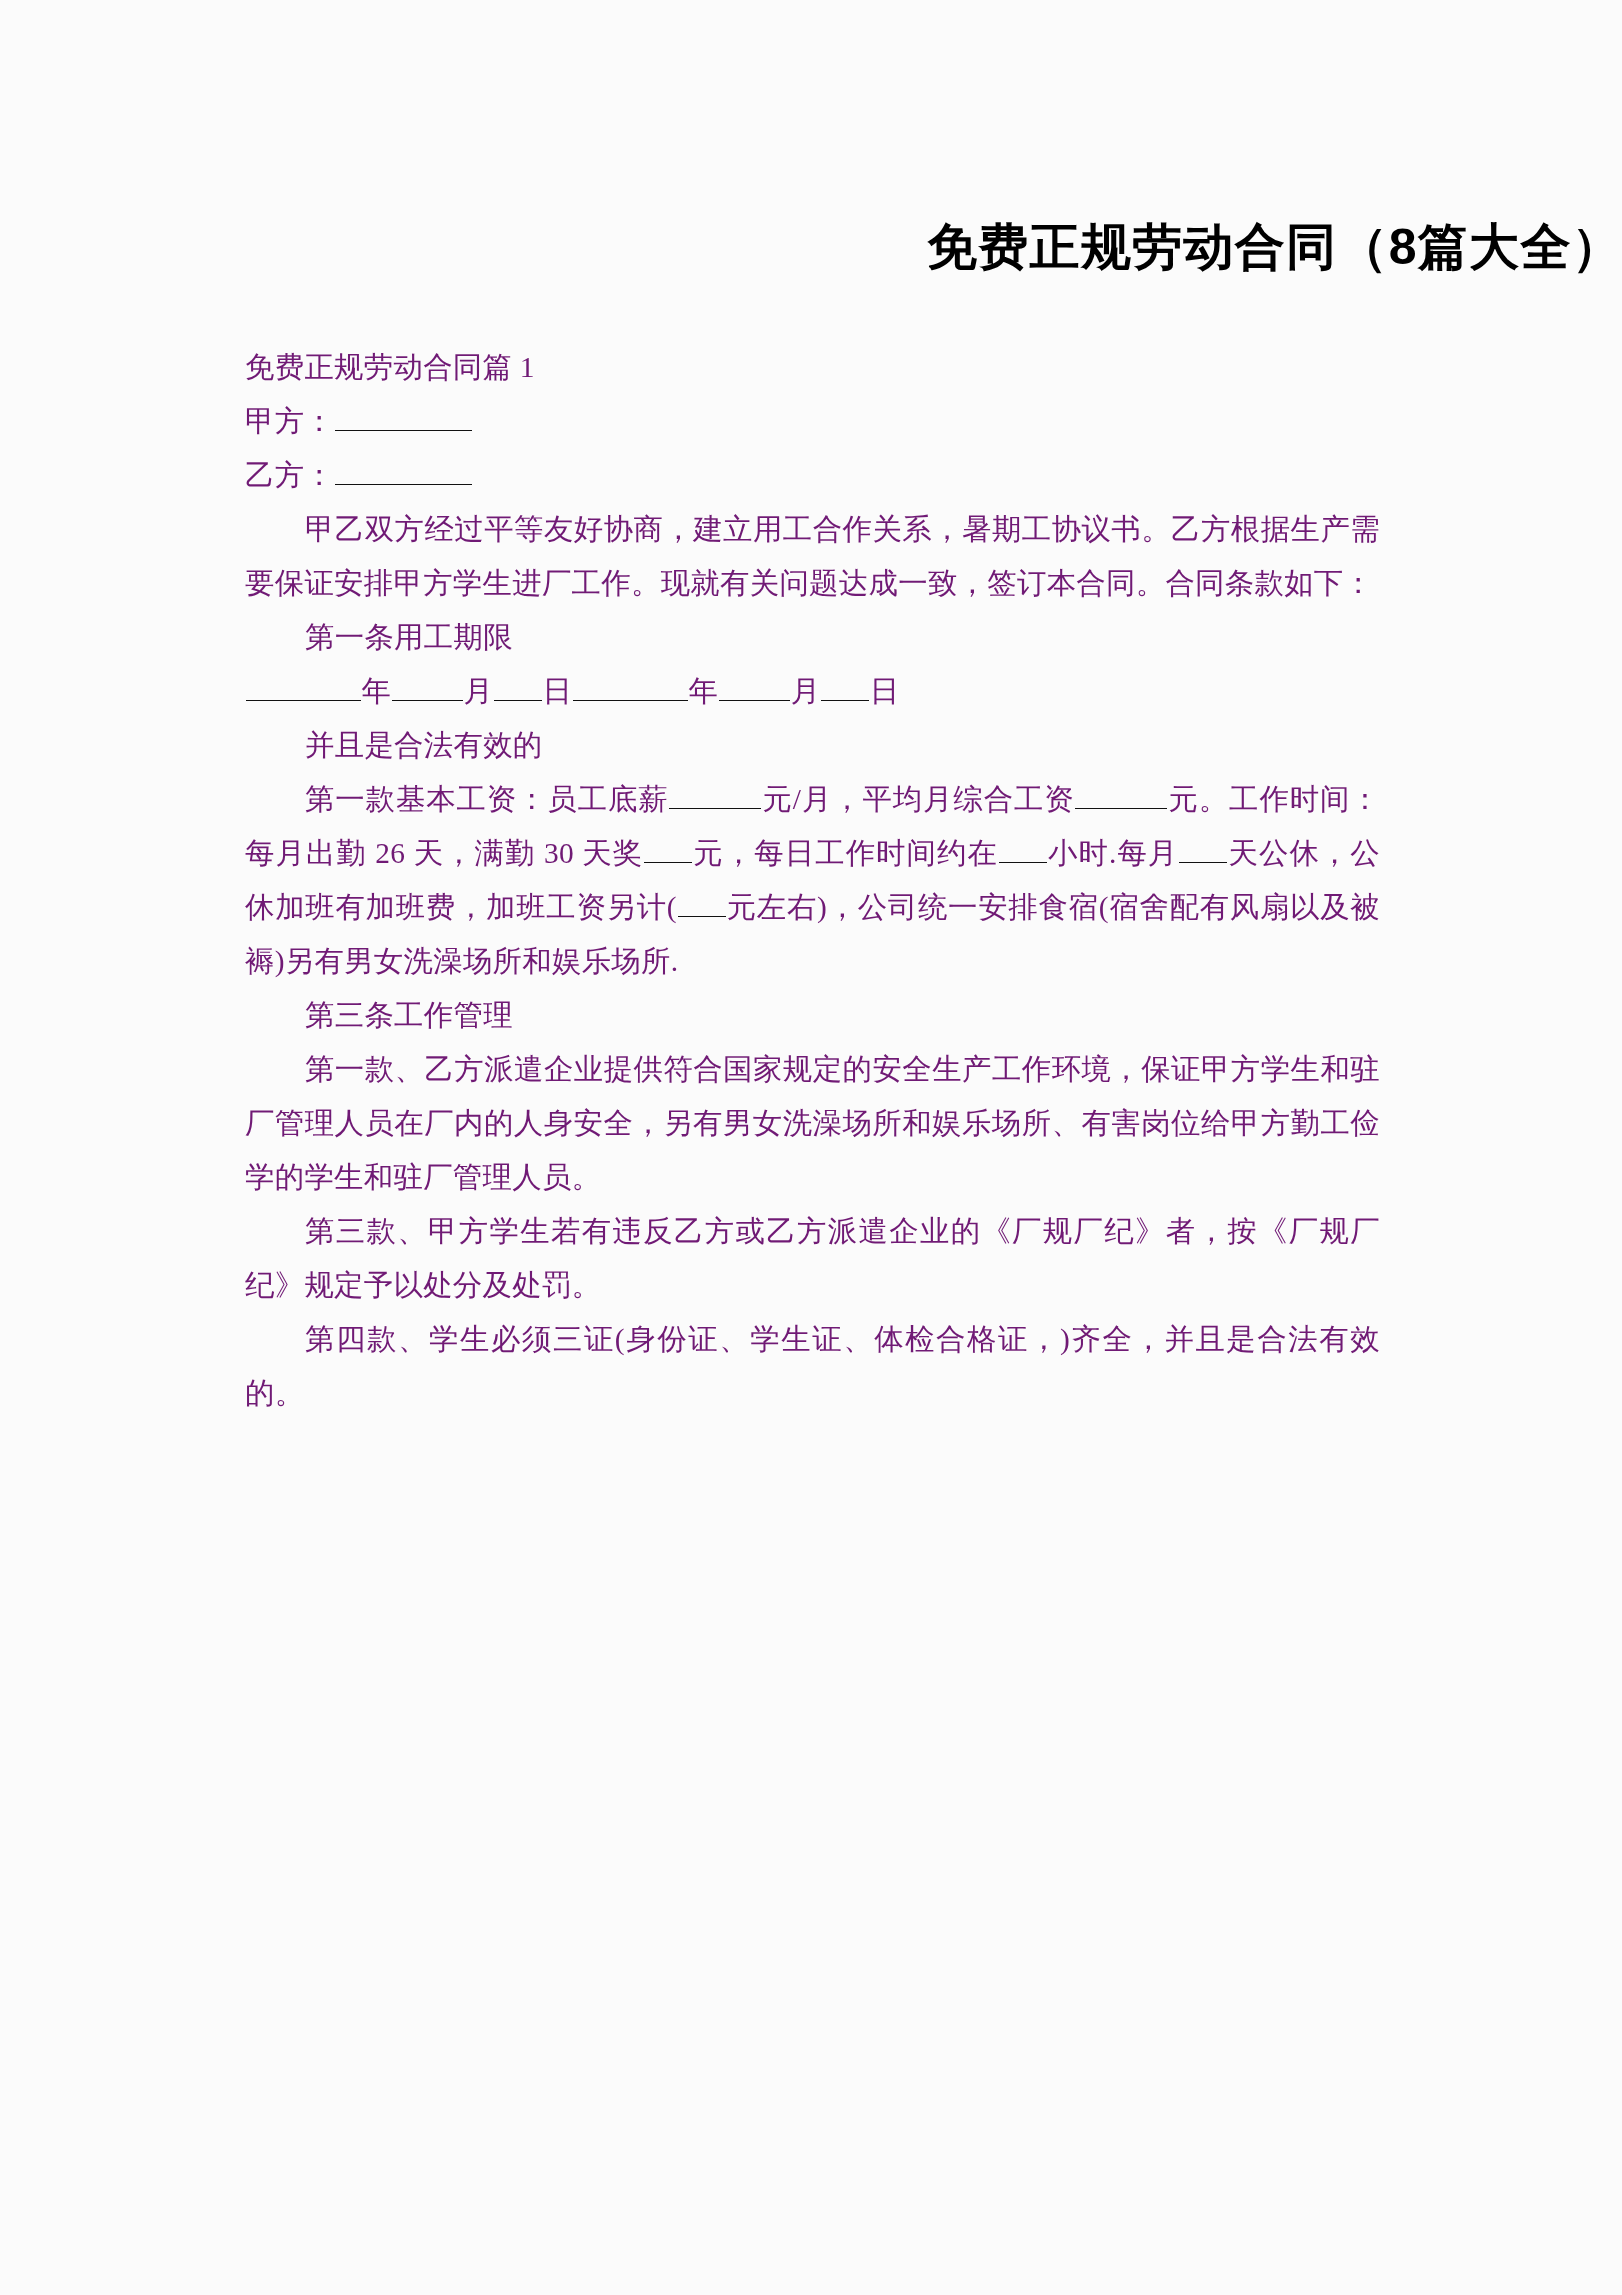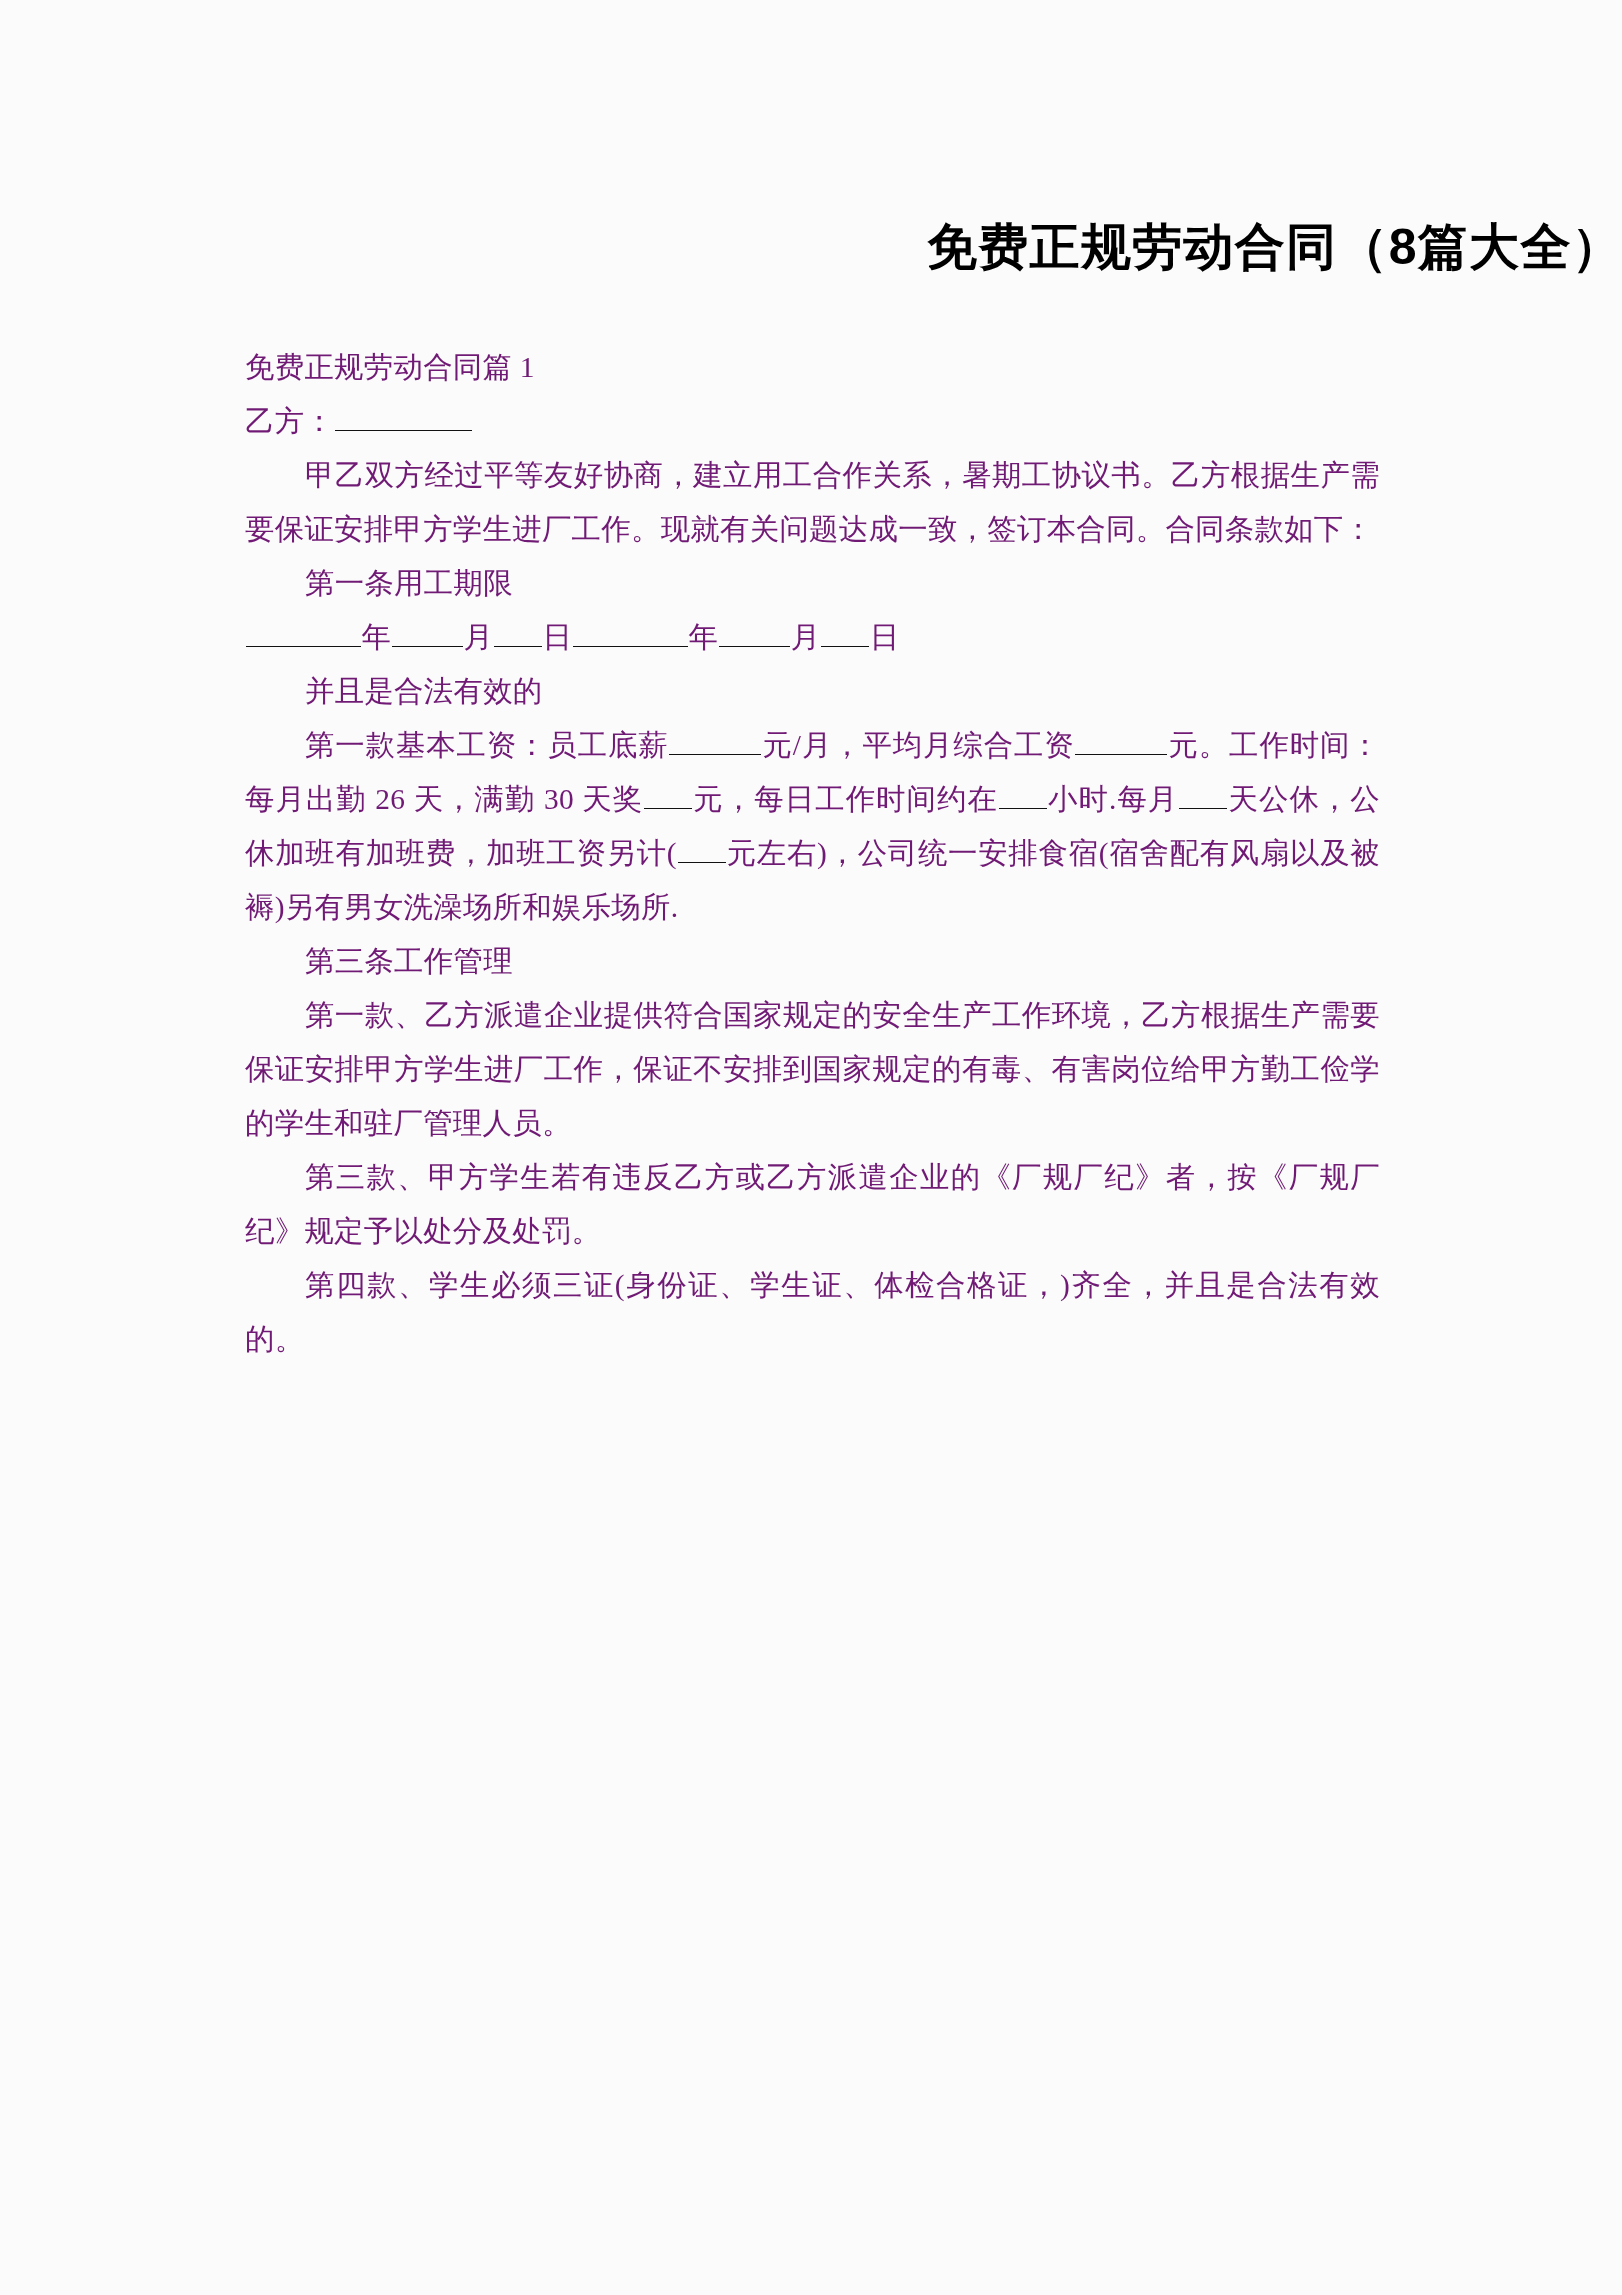--- a/index.html
+++ b/index.html
@@ -72,20 +72,23 @@
 <body>
 
 <div class="page">
 
   <h1 class="doc-title">免费正规劳动合同（8篇大全）</h1>
 
   <div class="body-block">
 
     <p class="para noindent">免费正规劳动合同篇 1</p>
 
+    <p class="para noindent">
+      <span>甲方：</span><span class="blank b-party"></span>
+    </p>
 
     <p class="para noindent">
       <span>乙方：</span><span class="blank b-party"></span>
     </p>
 
     <p class="para indent">甲乙双方经过平等友好协商，建立用工合作关系，暑期工协议书。乙方根据生产需要保证安排甲方学生进厂工作。现就有关问题达成一致，签订本合同。合同条款如下：</p>
 
     <p class="para indent">第一条用工期限</p>
 
     <p class="para noindent">
@@ -94,21 +97,21 @@
 
     <p class="para indent">并且是合法有效的</p>
 
     <p class="para indent">
       <span>第一款基本工资：员工底薪</span><span class="blank b-lg"></span><span>元/月，平均月综合工资</span><span class="blank b-lg"></span><span>元。工作时间：每月出勤 26 天，满勤 30 天奖</span><span class="blank b-sm"></span><span>元，每日工作时间约在</span><span class="blank b-sm"></span><span>小时.每月</span><span class="blank b-sm"></span><span>天公休，公休加班有加班费，加班工资另计(</span><span class="blank b-sm"></span><span>元左右)，公司统一安排食宿(宿舍配有风扇以及被褥)另有男女洗澡场所和娱乐场所.</span>
     </p>
 
 
     <p class="para indent">第三条工作管理</p>
 
-    <p class="para indent">第一款、乙方派遣企业提供符合国家规定的安全生产工作环境，乙方根据生产需要保证安排甲方学生进厂工作，保证不安排到国家规定的有毒、有害岗位给甲方勤工俭学的学生和驻厂管理人员。</p>
+    <p class="para indent">第一款、乙方派遣企业提供符合国家规定的安全生产工作环境，保证甲方学生和驻厂管理人员在厂内的人身安全，另有男女洗澡场所和娱乐场所、有害岗位给甲方勤工俭学的学生和驻厂管理人员。</p>
 
 
     <p class="para indent">第三款、甲方学生若有违反乙方或乙方派遣企业的《厂规厂纪》者，按《厂规厂纪》规定予以处分及处罚。</p>
 
     <p class="para indent">第四款、学生必须三证(身份证、学生证、体检合格证，)齐全，并且是合法有效的。</p>
 
   </div>
 </div>
 
 

